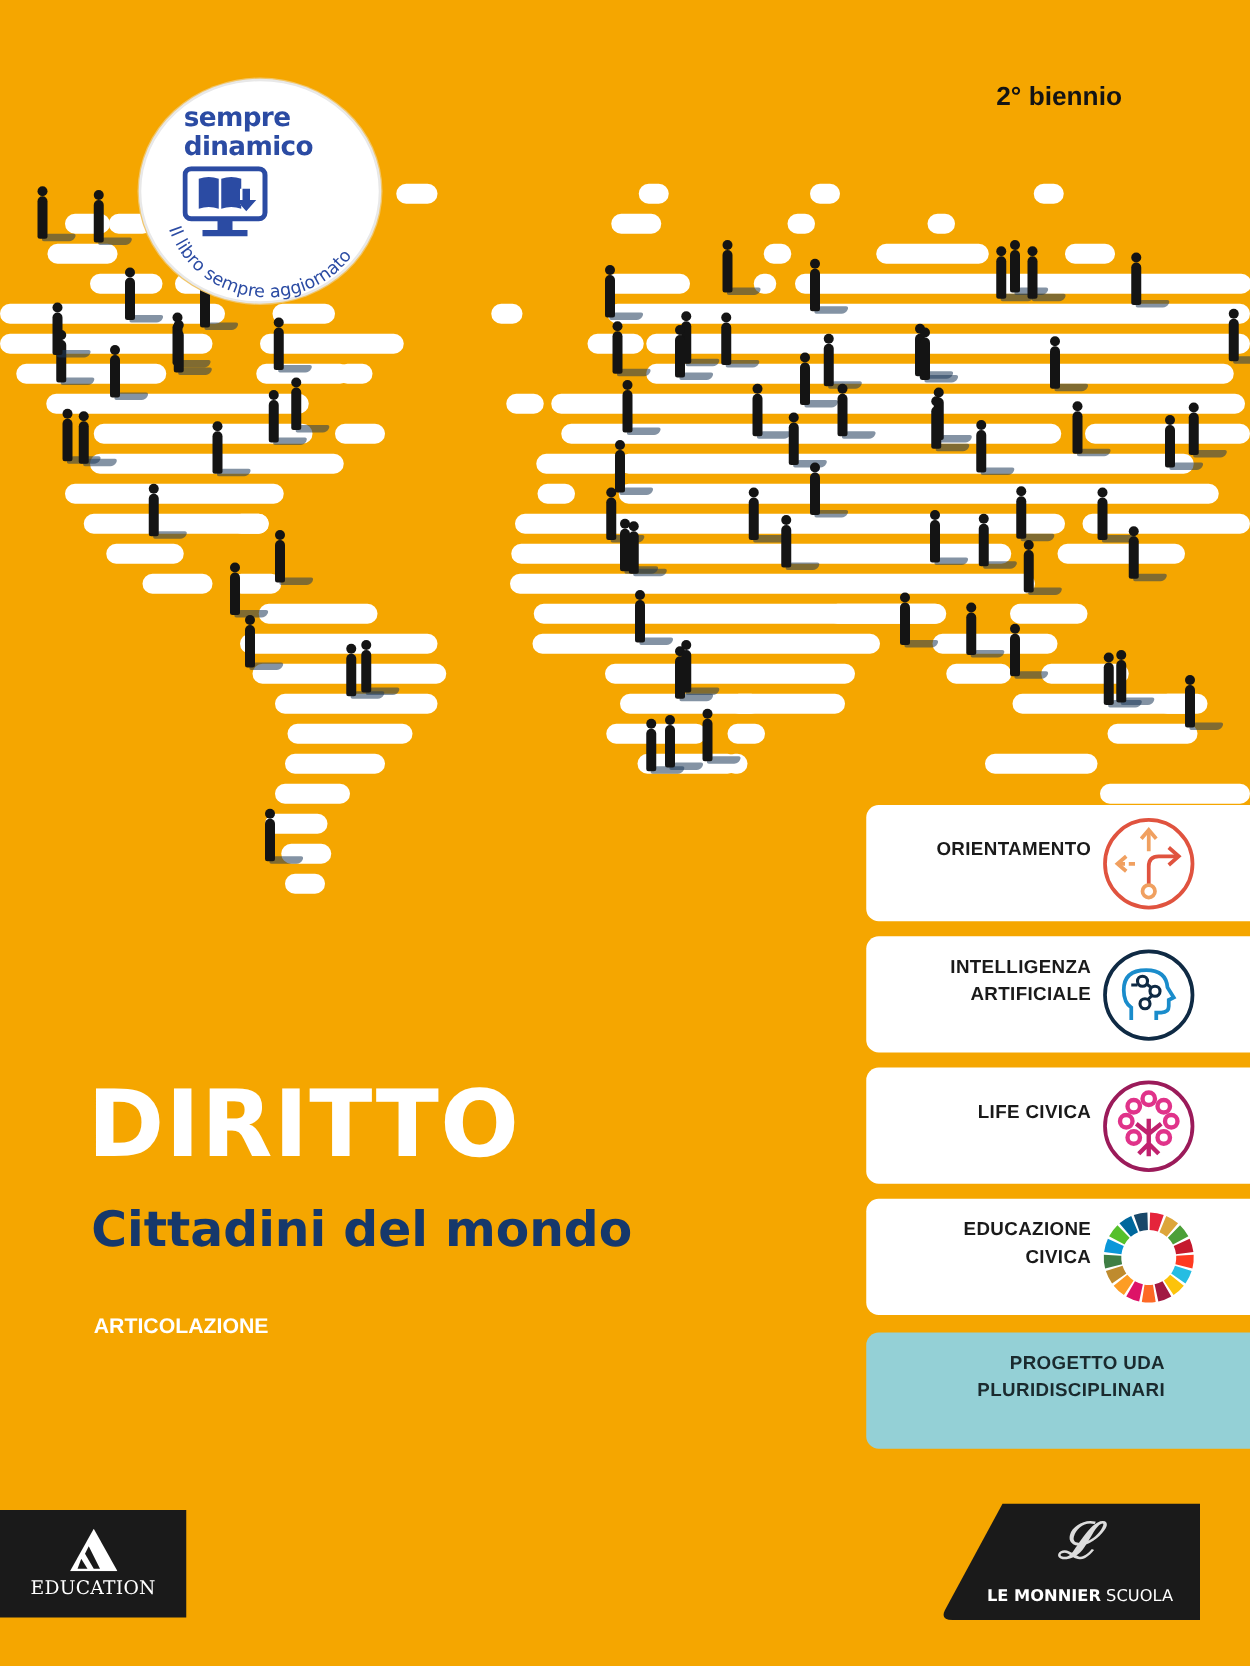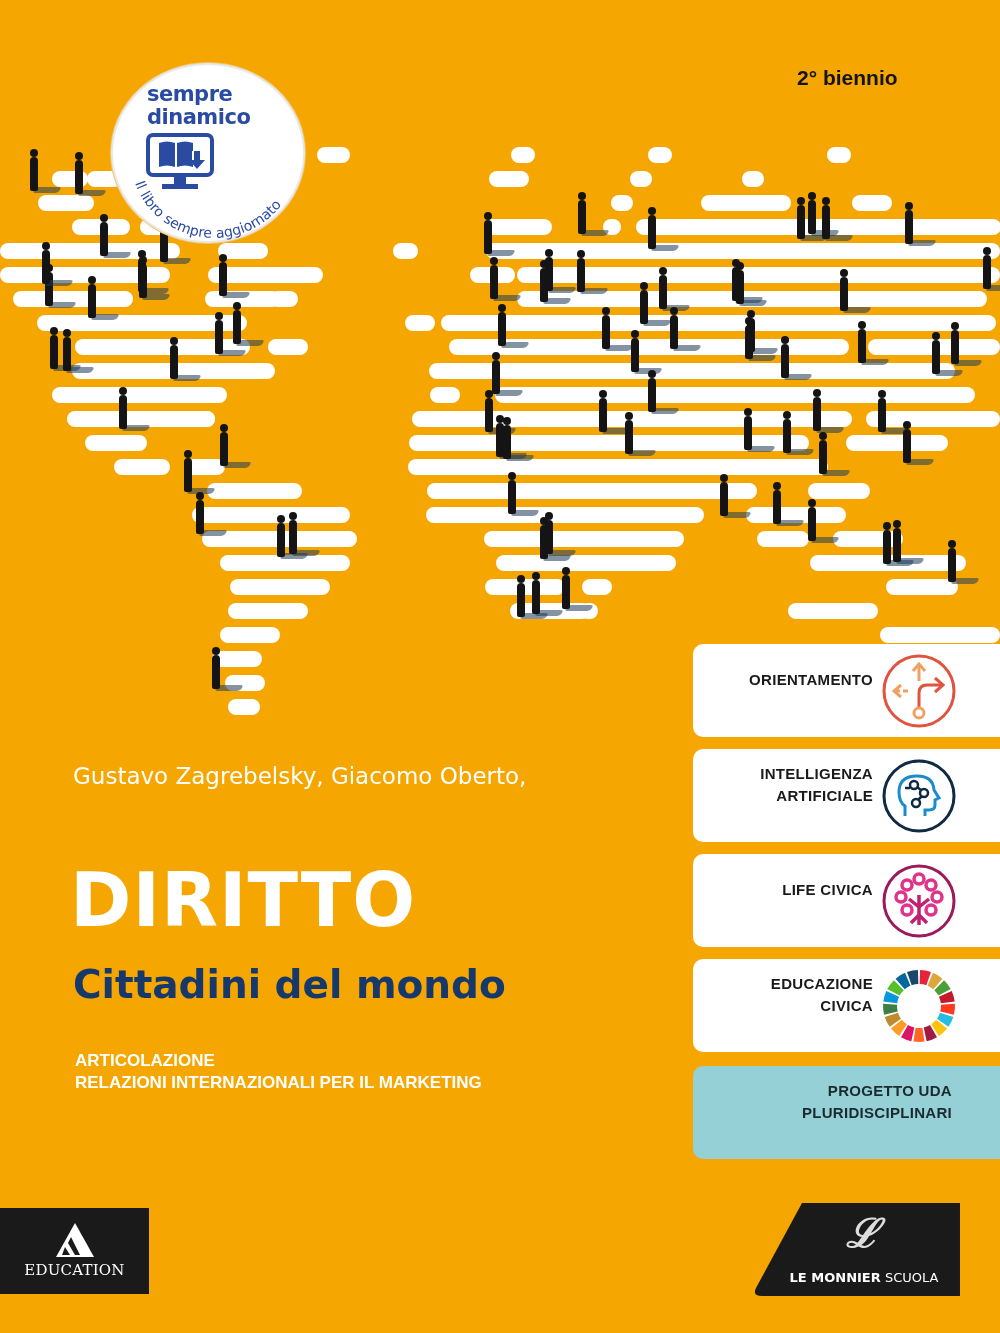--- a/index.html
+++ b/index.html
@@ -15,21 +15,21 @@
   .badge-arc{position:absolute;left:0;top:0;}
   .level{position:absolute;left:797px;top:66px;font-weight:bold;font-size:21px;color:#141414;font-family:"Liberation Sans",sans-serif;}
   .authors{position:absolute;left:73px;top:758px;color:#fff;font-size:23px;line-height:36px;font-family:"DejaVu Sans",sans-serif;}
   .title{position:absolute;left:70px;top:855px;color:#fff;font-weight:bold;font-size:74px;letter-spacing:1px;font-family:"DejaVu Sans",sans-serif;line-height:90px;}
   .subtitle{position:absolute;left:73px;top:958px;color:#16386b;font-weight:bold;font-size:39px;font-family:"DejaVu Sans",sans-serif;line-height:54px;}
   .track{position:absolute;left:75px;top:1050px;color:#fff;font-weight:bold;font-size:17px;line-height:22px;font-family:"Liberation Sans",sans-serif;}
   .card{position:absolute;left:693px;width:320px;height:93px;background:#fff;border-radius:10px;}
   .card-label{position:absolute;right:140px;top:0;height:71px;display:flex;flex-direction:column;justify-content:center;text-align:right;font-weight:bold;font-size:15px;line-height:22px;color:#1a1a1a;font-family:"Liberation Sans",sans-serif;letter-spacing:.3px;}
   .card-icon{position:absolute;left:188px;top:9px;width:76px;height:76px;}
   .card-uda{background:#94d0d6;height:93px;}
-  .card-uda .card-label{right:61px;color:#1a2a2e;}
+  .card-uda .card-label{right:81px;color:#1a2a2e;}
   .logo-mondadori{position:absolute;left:0;top:1208px;width:149px;height:86px;background:#1a1a1a;}
   .logo-mondadori .mark{position:absolute;left:56px;top:15px;}
   .logo-mondadori .txt{position:absolute;left:0;width:149px;top:53px;text-align:center;color:#fff;font-family:"DejaVu Serif","Liberation Serif",serif;font-size:15px;letter-spacing:.2px;}
   .logo-lemonnier{position:absolute;left:750px;top:1200px;width:210px;height:96px;}
   .logo-lemonnier .txt{position:absolute;left:0;width:228px;top:70px;text-align:center;color:#fff;font-family:"DejaVu Sans",sans-serif;font-size:13px;}
   .logo-lemonnier .txt b{font-weight:bold;}
   .logo-lemonnier .mono{position:absolute;left:96px;top:10px;color:#ddd;font-family:"DejaVu Serif",serif;font-size:40px;font-style:italic;font-weight:bold;line-height:46px;}
 </style>
 </head>
 <body>
@@ -290,29 +290,27 @@
   </svg>
   <svg class="badge-arc" width="190" height="176" viewBox="0 0 190 176">
     <defs>
         <path id="arcp" d="M22 118 A82 78 0 0 0 180 70"></path>
       </defs>
     <text font-family="DejaVu Sans, sans-serif" font-size="14" fill="#2b4ba3"><textPath href="#arcp" id="arcText">Il libro sempre aggiornato</textPath></text>
   </svg>
 </div>
 
 <div class="authors">
-  <div>Gustavo Zagrebelsky, Giacomo Oberto,</div>
 </div>
 
 <div class="title">DIRITTO</div>
 <div class="subtitle">Cittadini del mondo</div>
 
 <div class="track">
   <div>ARTICOLAZIONE</div>
-  <div>RELAZIONI INTERNAZIONALI PER IL MARKETING</div>
 </div>
 
 <div class="card" style="top:644px">
   <div class="card-label">
     <div>ORIENTAMENTO</div>
   </div>
   <svg class="card-icon" viewBox="0 0 76 76">
     <circle cx="38" cy="38" r="35" fill="none" stroke="#e0533f" stroke-width="3"></circle>
     <path d="M38 12 v16" stroke="#f0a060" stroke-width="3" fill="none"></path>
     <path d="M32 18 l6 -7 l6 7" stroke="#f0a060" stroke-width="3" fill="none"></path>

